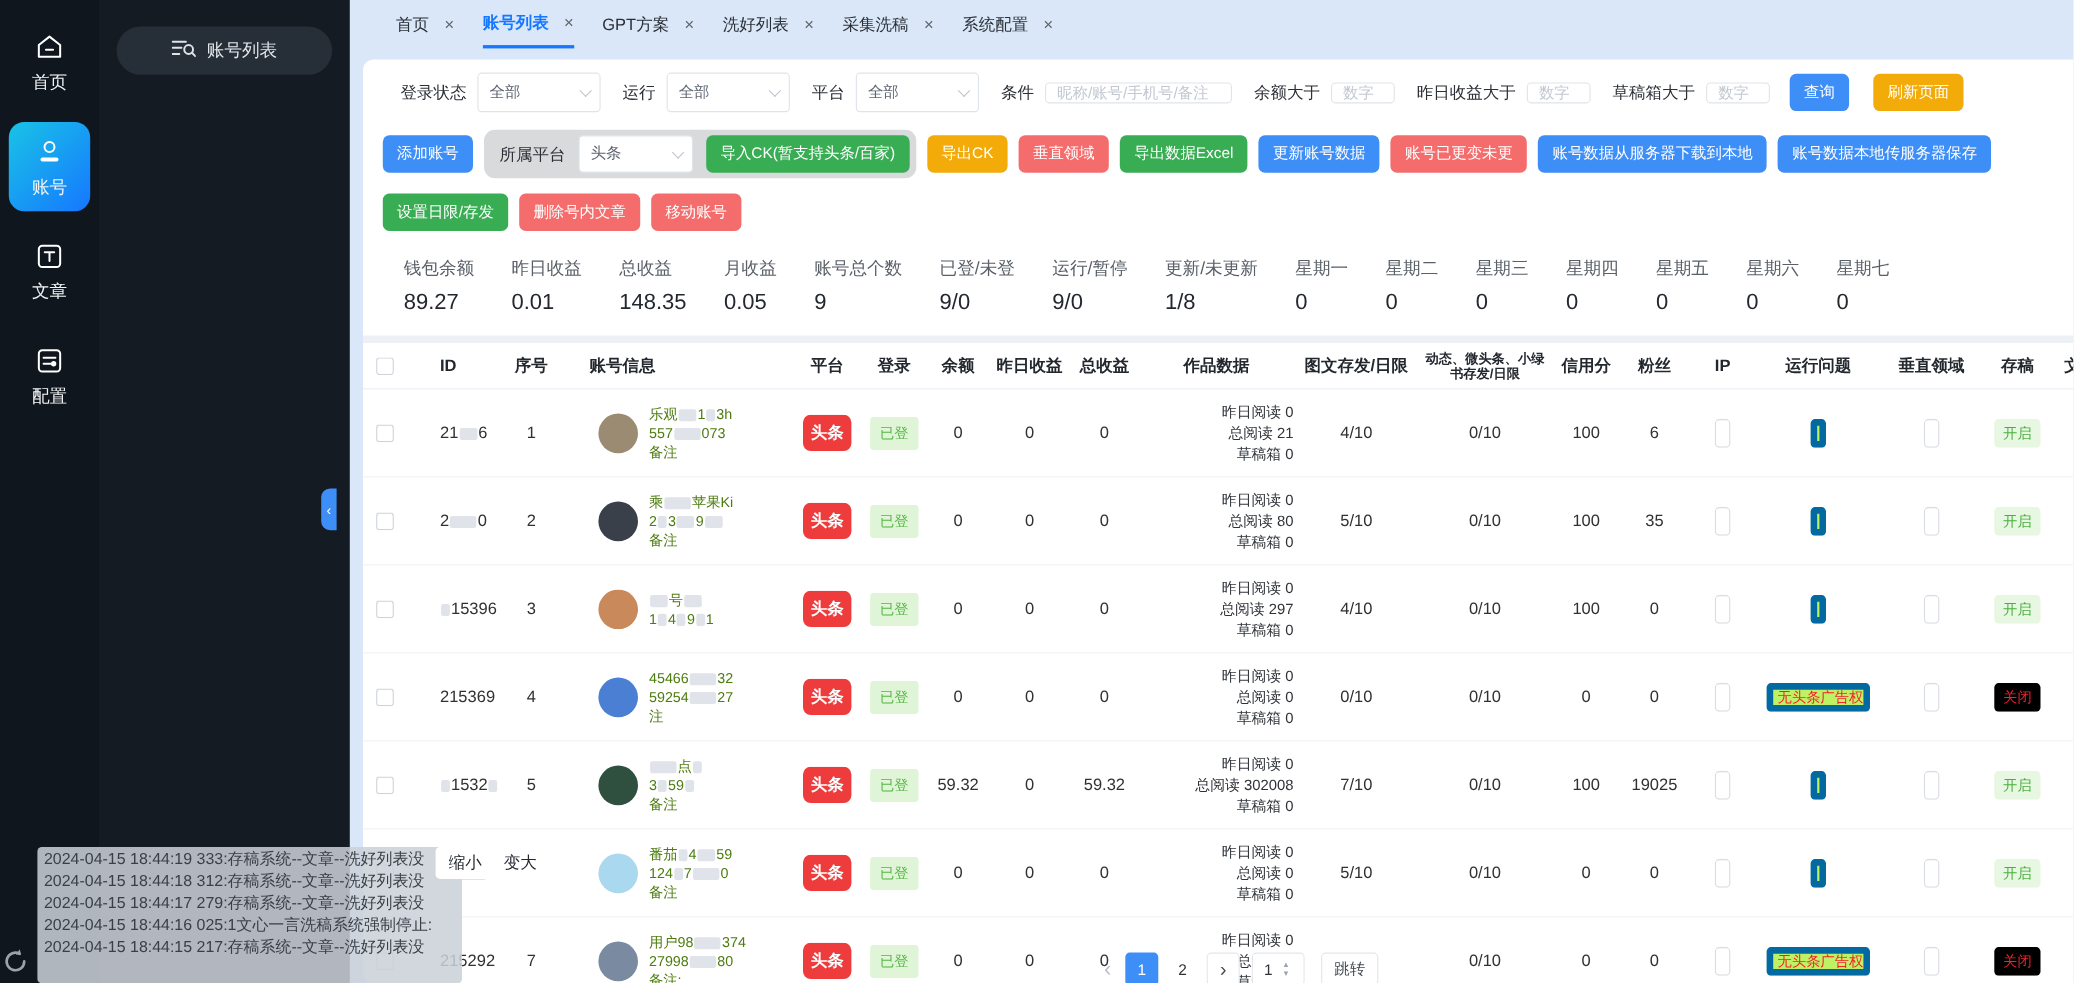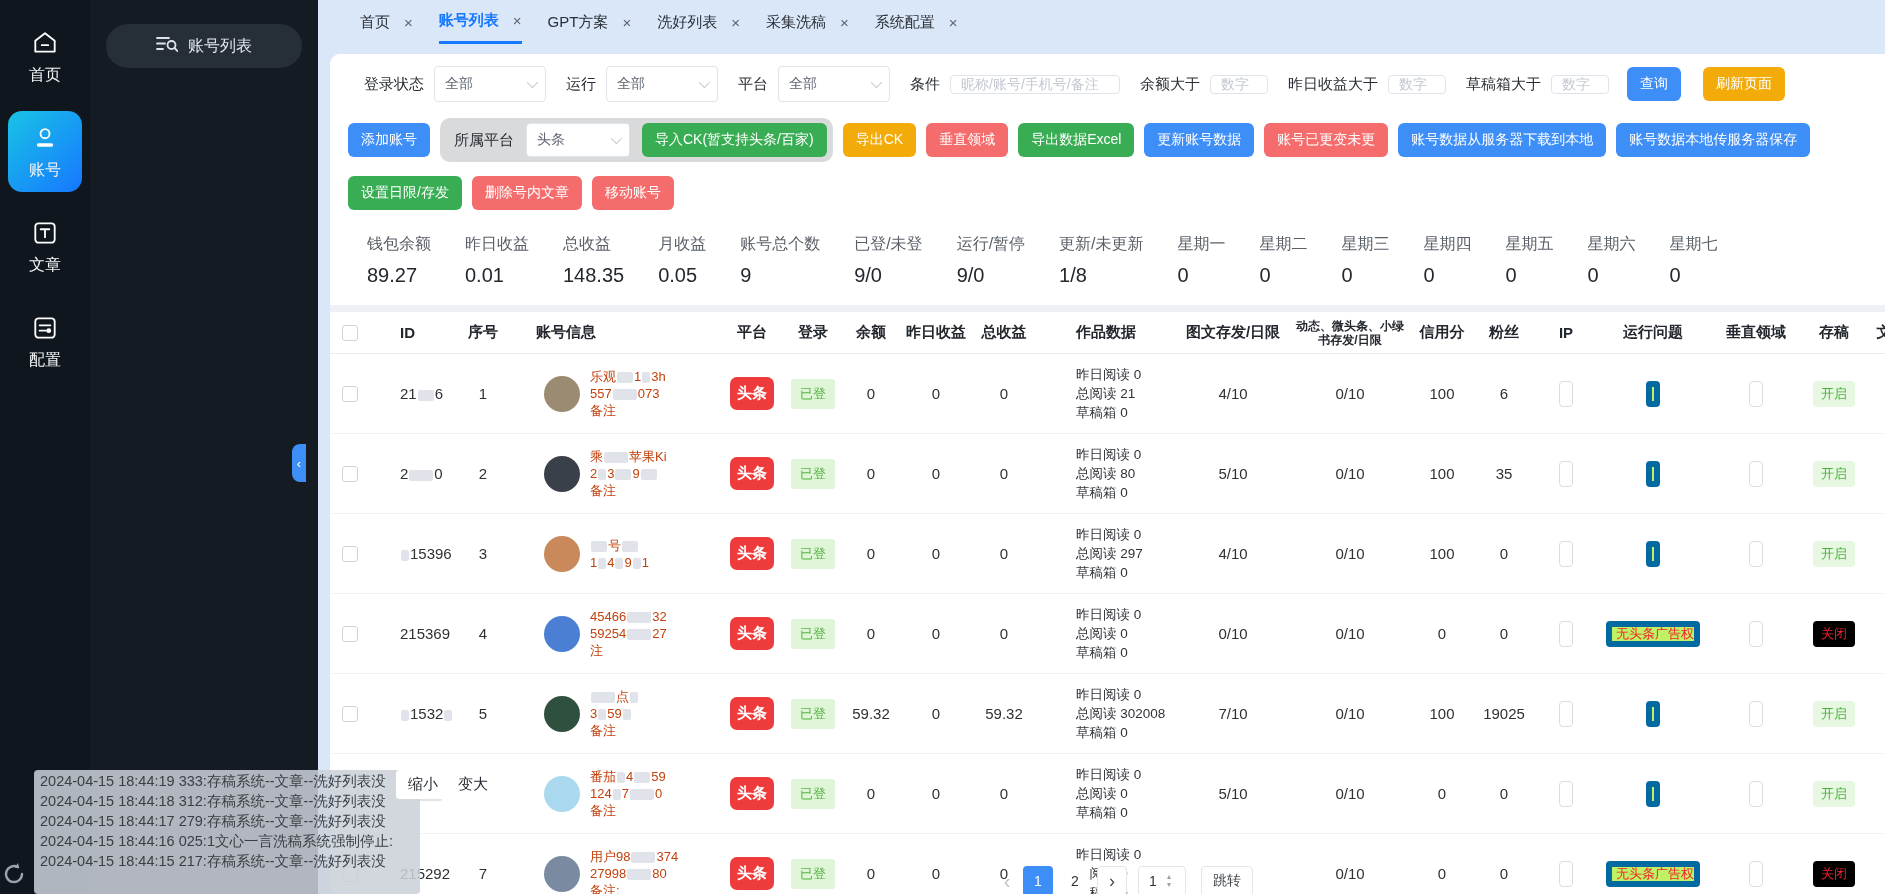--- a/index.html
+++ b/index.html
@@ -55,27 +55,27 @@
   .c0{width:40px}.c1{width:90px}.c2{width:46px}.c3{width:214px}.c4{width:64px}.c5{width:58px}
   .c6{width:58px}.c7{width:72px}.c8{width:64px}.c9{width:140px}.c10{width:114px}.c11{width:120px}
   .c12{width:64px}.c13{width:60px}.c14{width:64px}.c15{width:110px}.c16{width:96px}.c17{width:60px}.c18{width:40px}
   .left{justify-content:flex-start;padding-left:30px}
   .th.th-small{font-size:12px;line-height:14px;text-align:center;padding:0 4px}
   .th.th-small span{white-space:normal}
 
   .cb{width:16px;height:16px;border:1px solid #cfd4dc;border-radius:3px;background:#fff;cursor:pointer}
   .acc{display:flex;align-items:center;gap:10px;width:100%;padding-left:38px}
   .avatar{width:36px;height:36px;border-radius:50%;flex:none;background:#9aa3ab}
-  .acc-lines{font-size:13px;line-height:17px;color:#c2410c;white-space:nowrap}
+  .acc-lines{font-size:13px;line-height:17px;color:#4d7c0f;white-space:nowrap}
   .mask{display:inline-block;height:11px;background:#e0e3e9;border-radius:2px;vertical-align:middle;margin:0 1px}
   .plat{position:relative;width:44px;height:33px;background:#ee3b3b;border-radius:7px;color:#fff;font-weight:bold;font-size:15px;display:flex;align-items:center;justify-content:center}
   .plat::before,.plat::after{content:"";position:absolute;left:50%;transform:translateX(-50%);width:14px;height:3px;background:#ee3b3b;border-radius:2px}
   .plat::before{top:-4px}.plat::after{bottom:-4px}
   .login-badge{font-size:13px;color:#56b643;background:#e0f4d8;padding:6px 9px;border-radius:3px}
-  .td.works{flex-direction:column;align-items:flex-start;justify-content:center;padding-left:40px;font-size:13.5px;line-height:19px;color:#2f3338;white-space:nowrap}
+  .td.works{flex-direction:column;align-items:flex-end;justify-content:center;padding-left:40px;font-size:13.5px;line-height:19px;color:#2f3338;white-space:nowrap}
   .box{width:14px;height:26px;border:1px solid #d8dce3;border-radius:4px;background:#fff;cursor:pointer}
   .run-box{min-width:14px;height:26px;border:6px solid #0369a1;border-radius:4px;font-size:13px;color:#f5222d;display:flex;align-items:center;overflow:hidden;white-space:nowrap;background:#bef264;cursor:pointer}
   .run-box.has-text{width:94px;padding:0 4px}
   .store-pill{font-size:13px;padding:4px 8px;border-radius:4px;cursor:pointer}
   .store-pill.on{color:#4bb03f;background:#e7f7e2}
   .store-pill.off{color:#f5222d;background:#000000}
 
   
   .pagination{position:absolute;left:998px;top:866px;display:flex;align-items:center;gap:7px;z-index:8}
   .pg-arrow{color:#b9bfc8;font-size:20px;width:18px;text-align:center;cursor:pointer}

